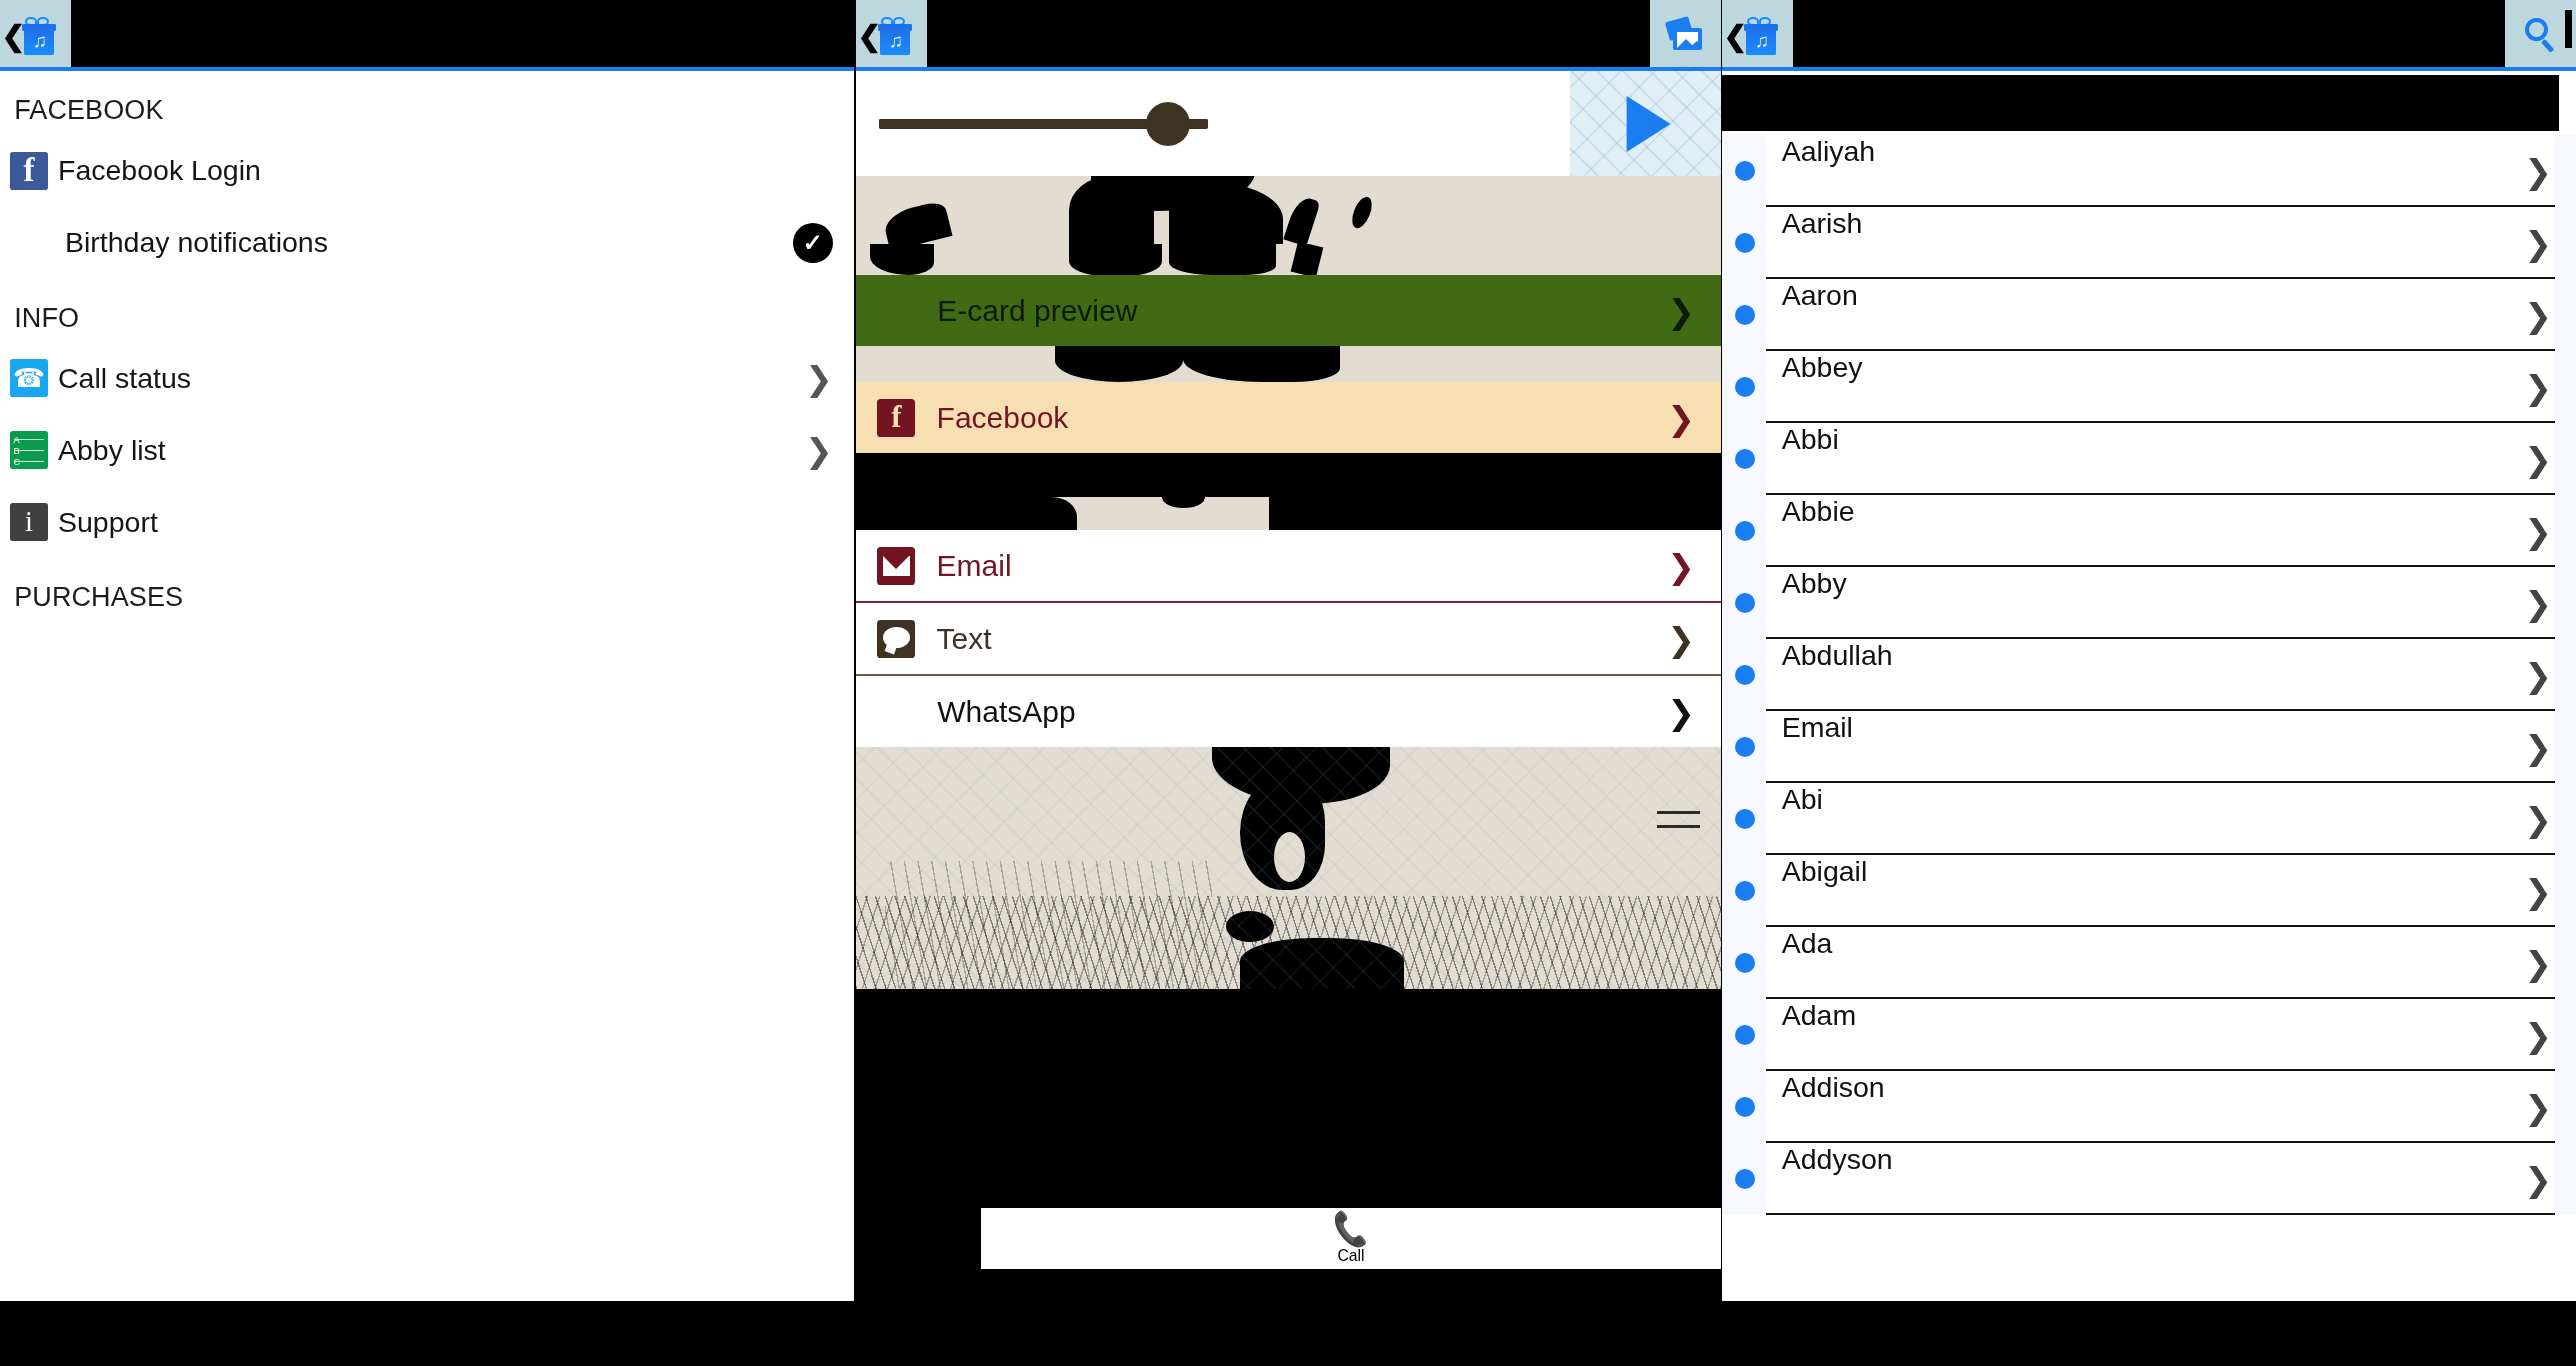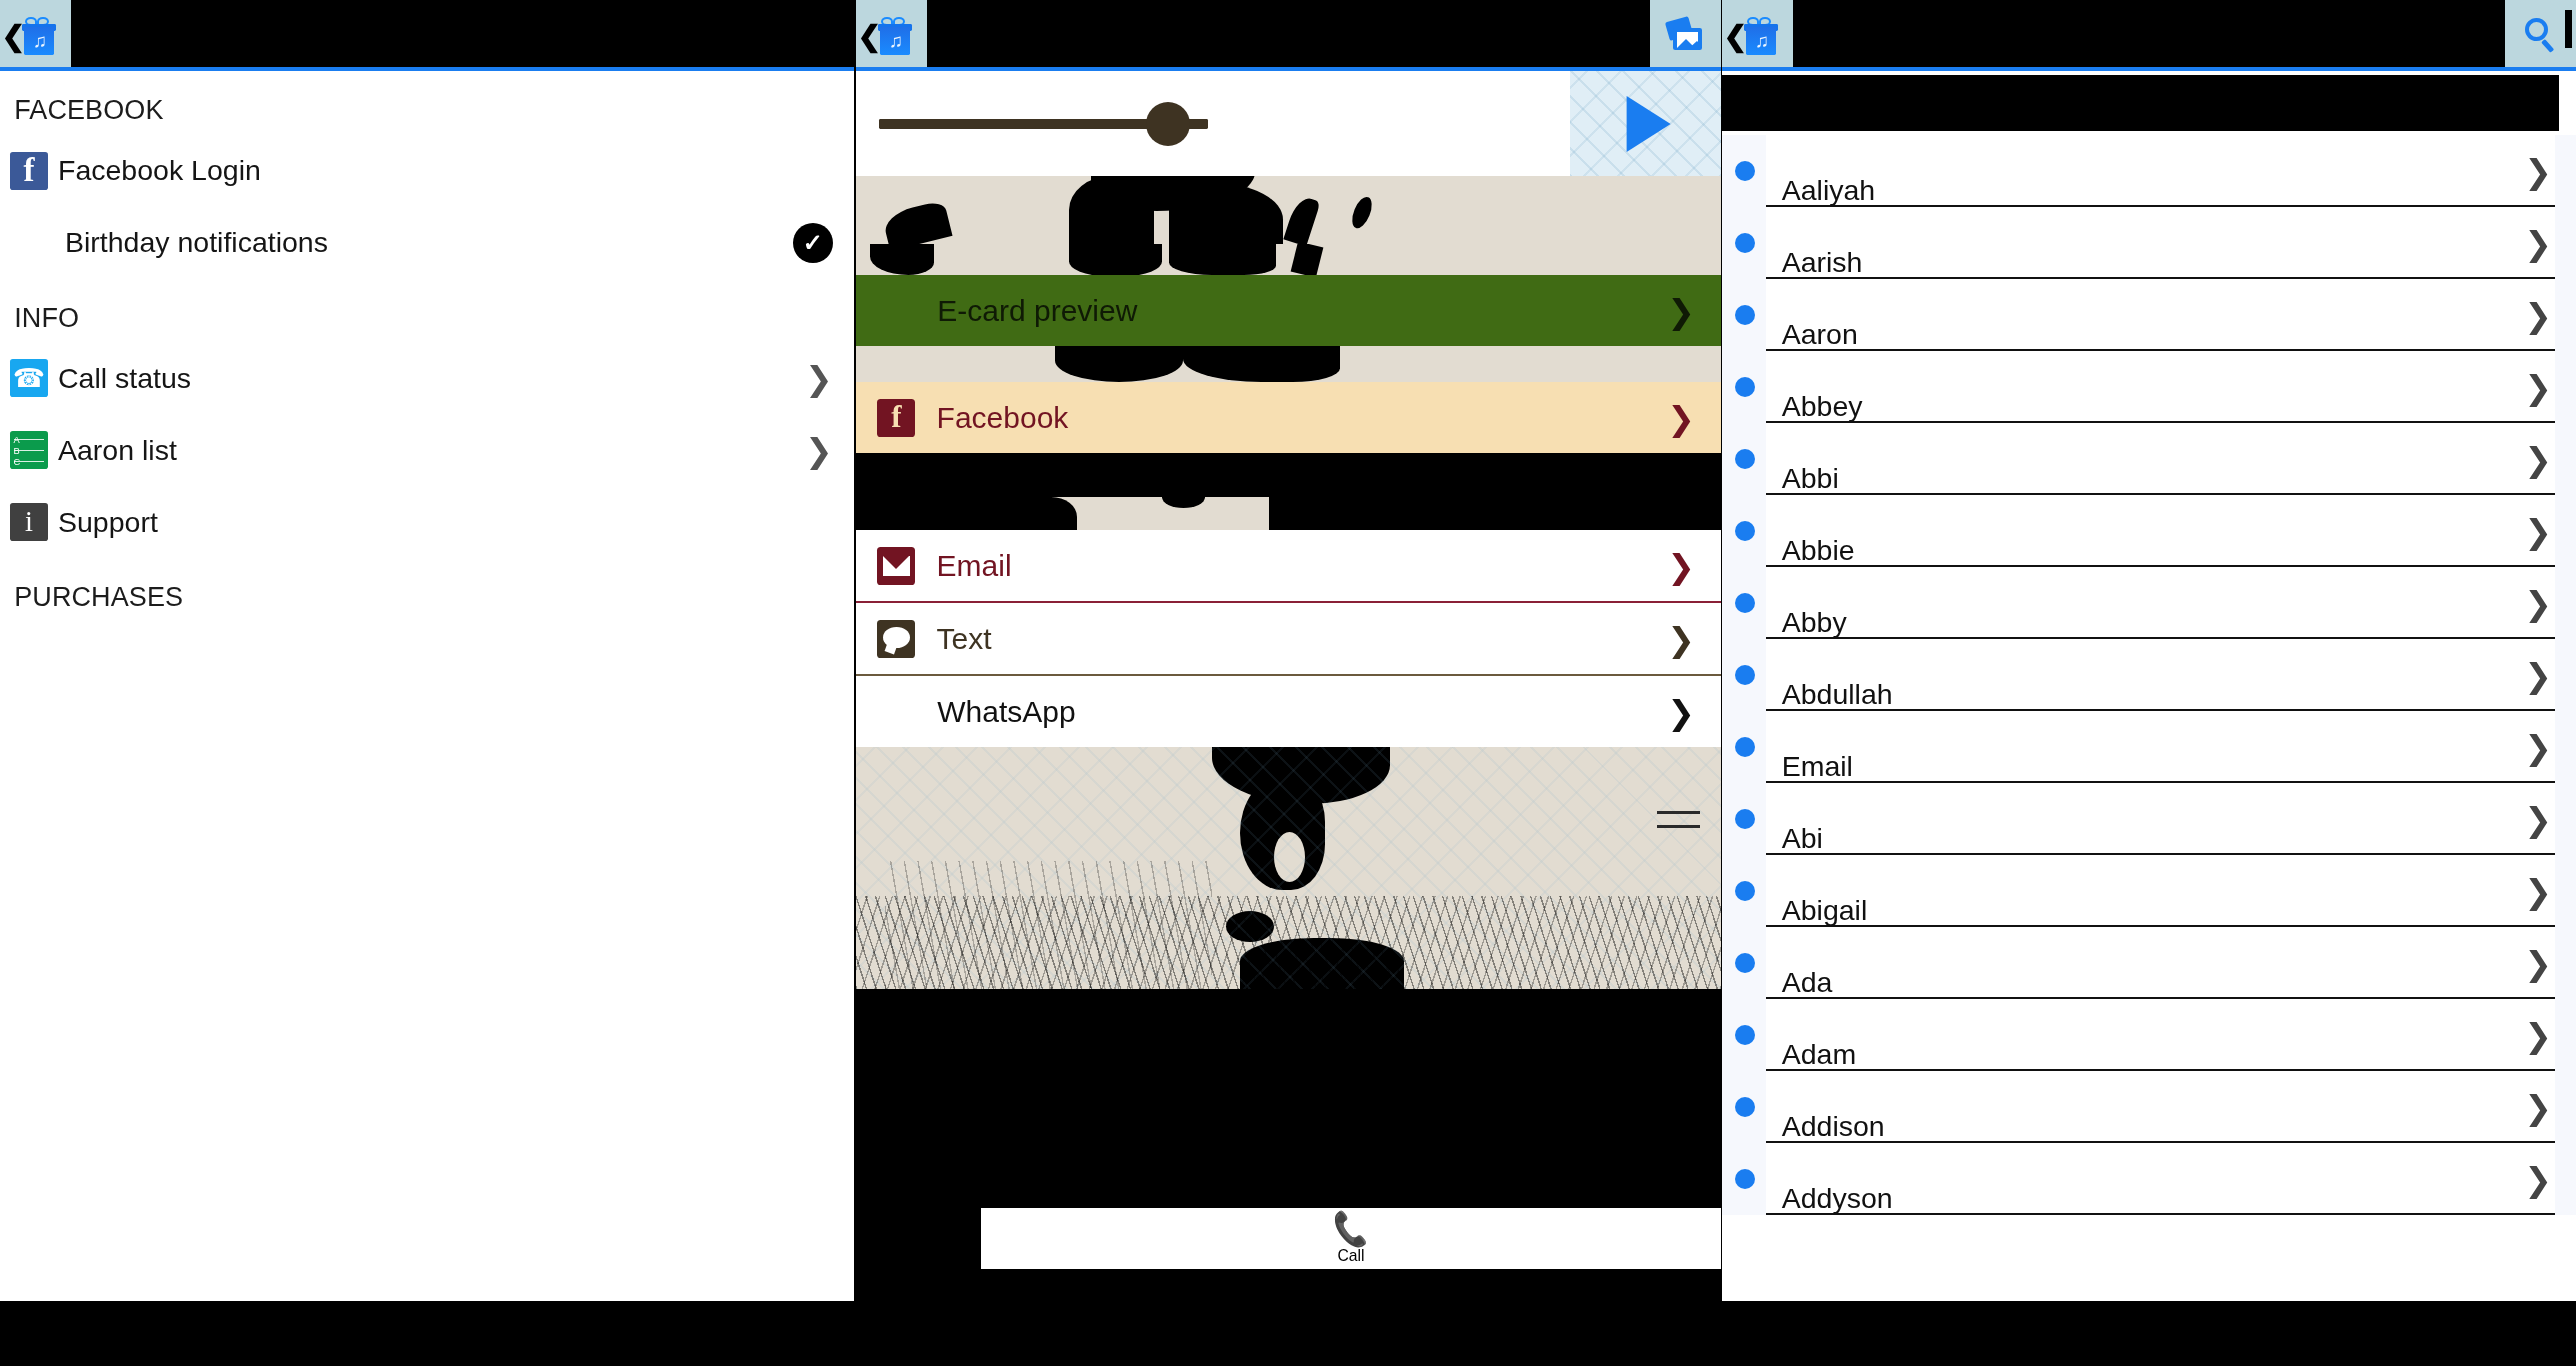--- a/index.html
+++ b/index.html
@@ -164,21 +164,21 @@
                 background: #000; transform-origin: bottom center; transform: rotate(36deg); }
   .clk-nub { position: absolute; right: -2.1px; top: -5px; width: 7.1px; height: 8.5px;
              background: #000; transform: rotate(24deg); }
 
   
   #right-panel { position: absolute; left: 1722px; top: 0; width: 854px; height: 1301px; background: #fff; }
   #right-header { left: 0; top: 0; width: 854px; }
   .rp-search { position: absolute; left: 0; top: 75px; width: 837px; height: 56px; background: #000; }
   .rp-sbar { position: absolute; right: 4.3px; top: 10px; width: 7.1px; height: 38px; background: #000; }
   .rp-list { position: absolute; left: 0; top: 135px; width: 854px; bottom: 65px; overflow: hidden; }
-  .rp-row { position: relative; display: flex; align-items: flex-end; height: 72px;
+  .rp-row { position: relative; display: flex; align-items: flex-start; height: 72px;
             background: #fff; }
   .rp-row::after { content: ""; position: absolute; left: 44px; right: 21.3px; bottom: 0;
                    height: 2.1px; background: #111; }
   .rp-gutter { width: 44px; flex: 0 0 44px; background: #f6f8fd; height: 100%; }
   .dot { position: absolute; left: 13px; top: 50%; transform: translateY(-50%);
          width: 20px; height: 20px; border-radius: 50%; background: #1a7df0; }
   .rp-name { font-size: 28.5px; color: #111; padding-left: 15.7px; }
   .rp-chev { position: absolute; right: 24px; top: 50%; transform: translateY(-50%);
              font-size: 33px; color: #444; font-weight: 300; line-height: 1; }
   .rp-edge { position: absolute; right: 0; top: 0; width: 21.3px; height: 100%; background: #f6f8fd; }
@@ -235,21 +235,21 @@
         <span class="ico-wrap">
           <span class="sq abc-sq">
             <span style="top:3.6px">A</span>
               <span class="abc-line" style="top:7.8px"></span>
             <span style="top:15px">B</span>
               <span class="abc-line" style="top:19px"></span>
             <span style="top:26px">C</span>
               <span class="abc-line" style="top:30px"></span>
           </span>
         </span>
-        <span class="lbl">Aaron list</span>
+        <span class="lbl">Abby list</span>
         <span class="lp-chev">❯</span>
       </div>
 
       <div class="lp-row">
         <span class="ico-wrap">
           <span class="sq info-sq">i</span>
         </span>
         <span class="lbl">Support</span>
       </div>
 

